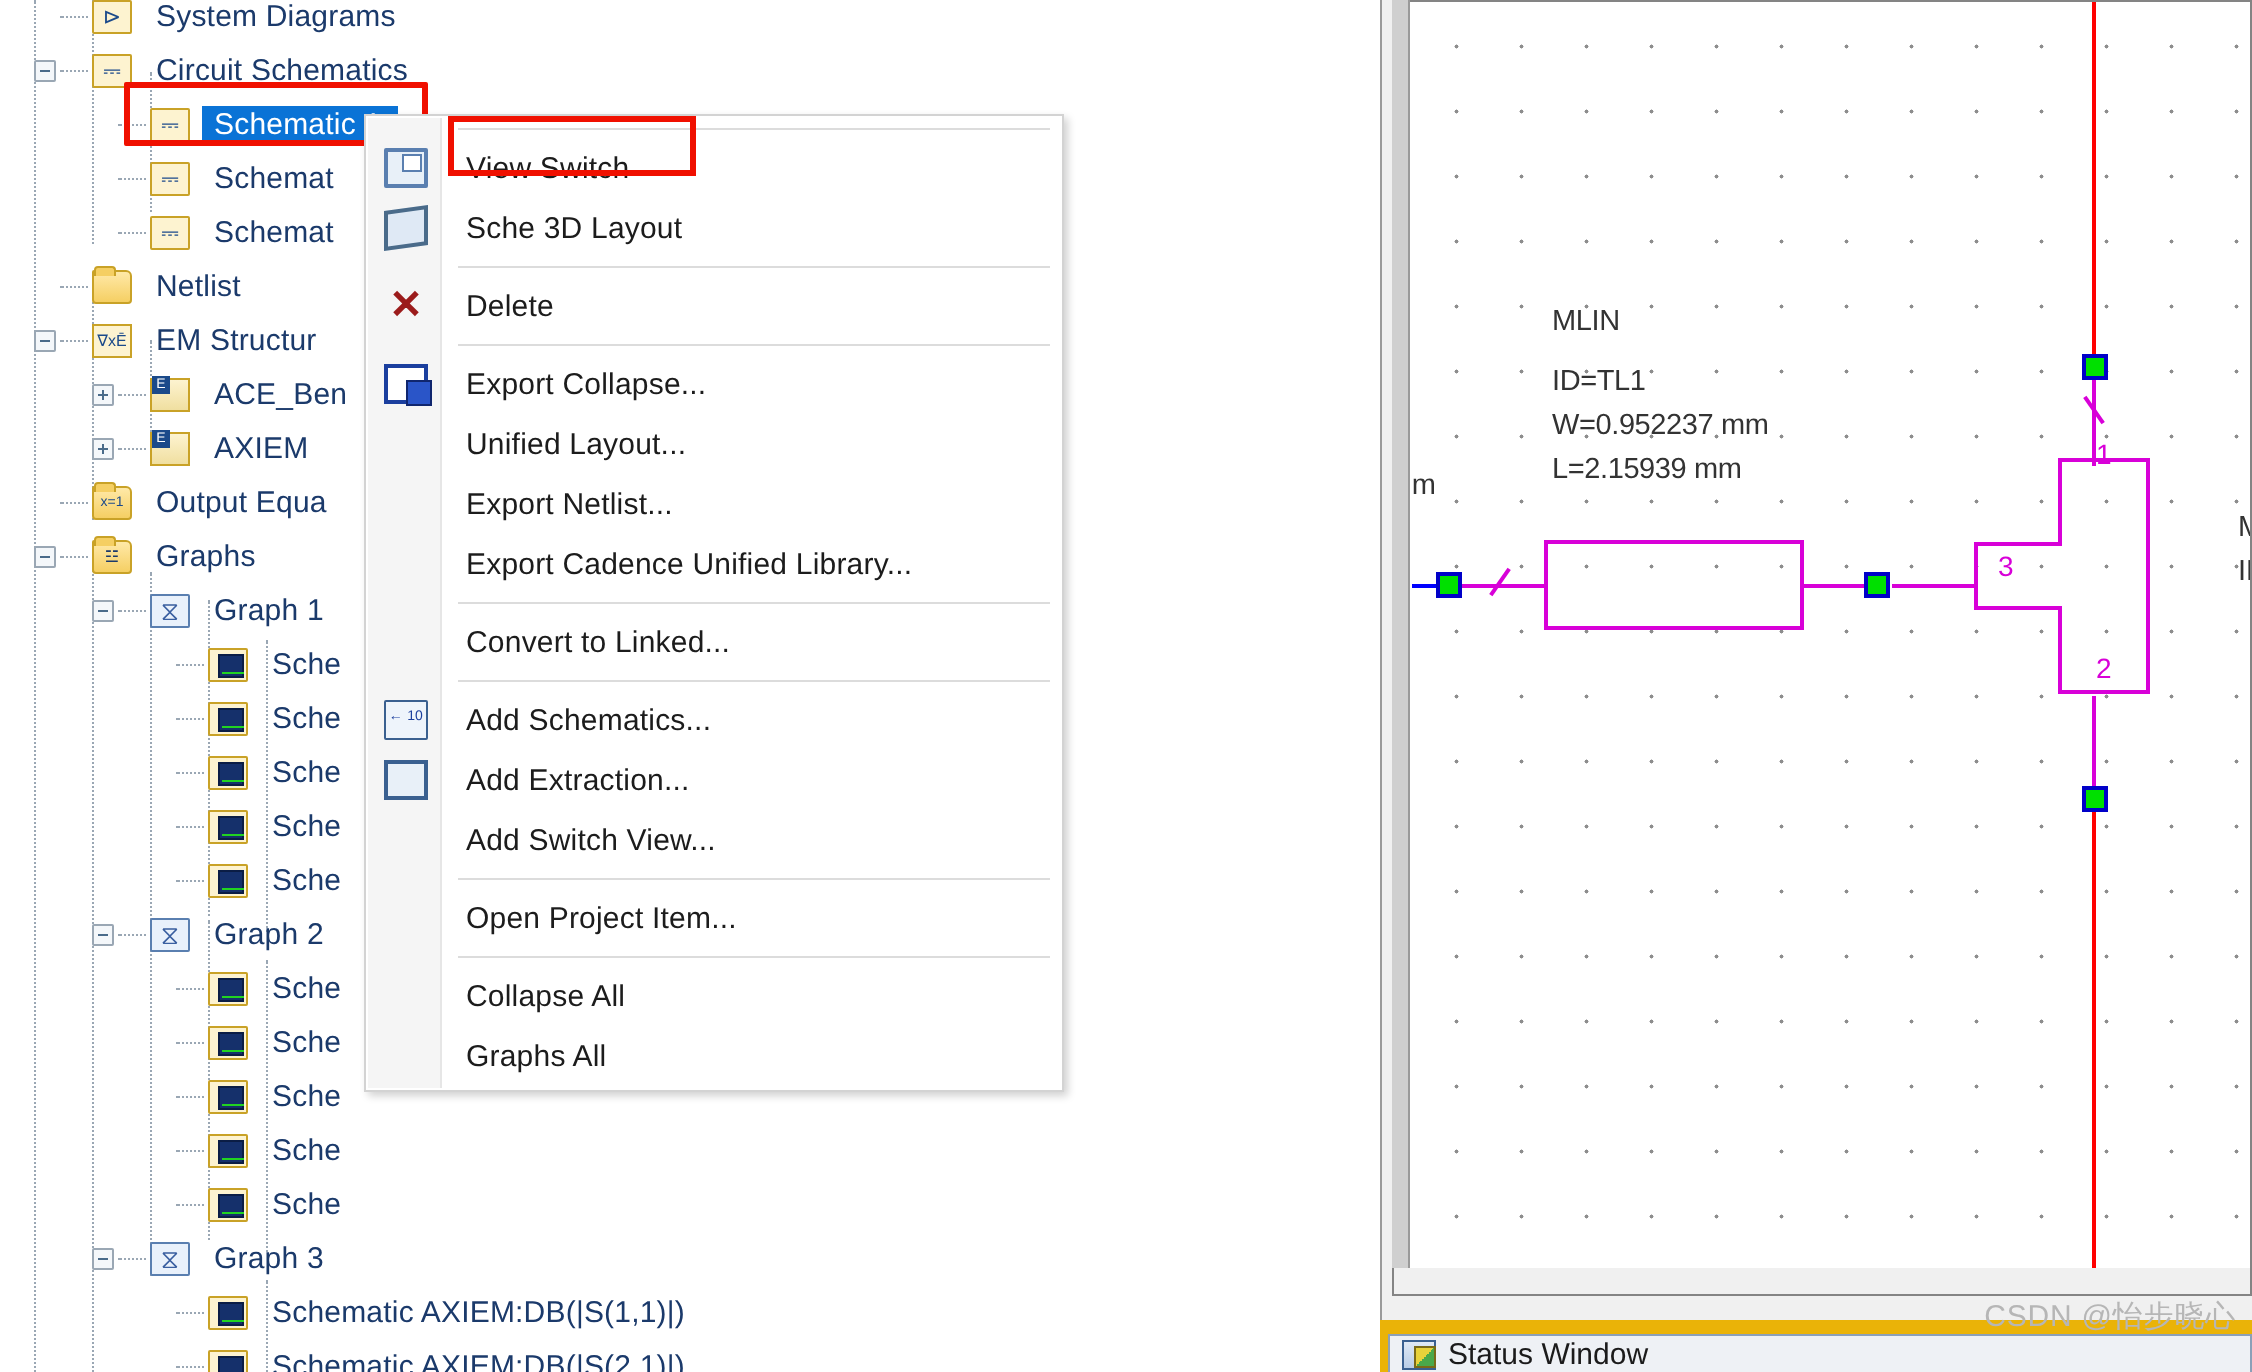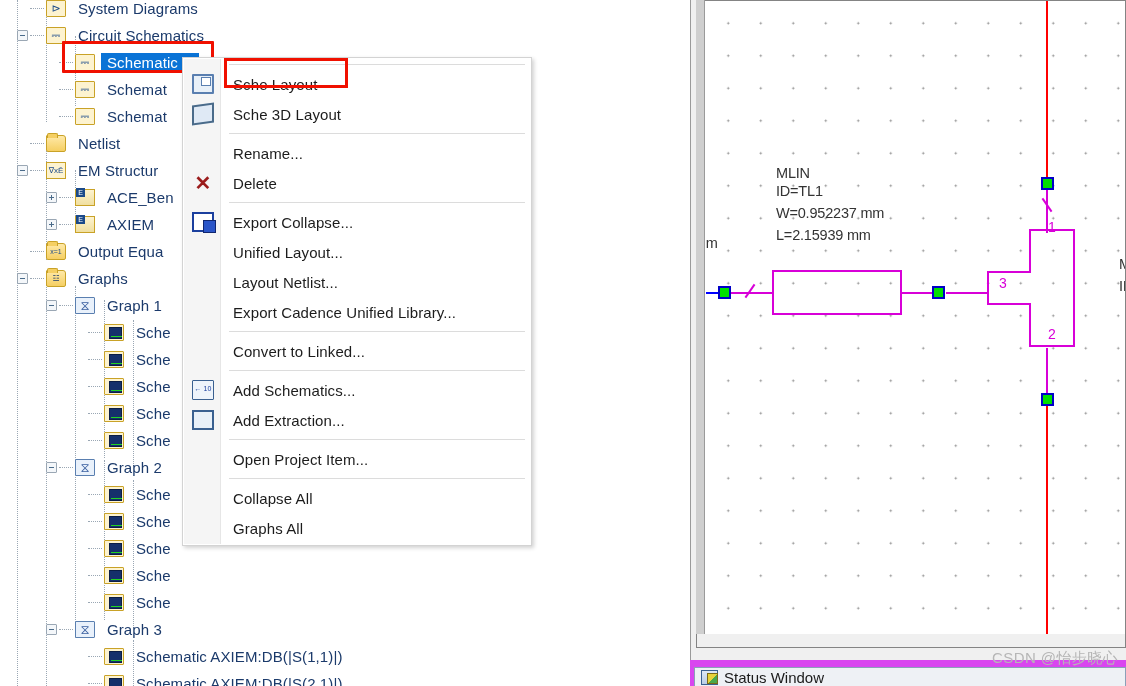--- a/index.html
+++ b/index.html
@@ -387,21 +387,21 @@
     background: #f0f0f0;
     border: 1px solid #848484;
     border-top: none;
   }
 
   
   #status-window {
     position: absolute;
     left: 690px; top: 660px;
     width: 436px; height: 26px;
-    background: #d946ef;
+    background: #eab308;
   }
   #status-panel {
     position: absolute;
     left: 4px; top: 7px;
     right: 0; bottom: 0;
     background: #eef1f5;
     border: 1px solid #8ba0b8;
     border-bottom: none;
     display: flex;
     align-items: center;
@@ -678,62 +678,62 @@
 
     <div id="tree-highlight"></div>
   </div>
 
   <div id="context-menu">
     <div id="menu-gutter"></div>
     <div id="menu-items">
         <div class="menu-sep"></div>
         <div class="menu-item">
           <div class="mi-icon ic-layout"></div>
-          <span>Sche Layout</span>
+          <span>View Switch</span>
         </div>
         <div class="menu-item">
           <div class="mi-icon ic-3d"></div>
           <span>Sche 3D Layout</span>
         </div>
         <div class="menu-sep"></div>
         <div class="menu-item">
-          <span>Rename...</span>
-        </div>
-        <div class="menu-item">
           <div class="mi-icon ic-delete">✕</div>
           <span>Delete</span>
         </div>
         <div class="menu-sep"></div>
         <div class="menu-item">
           <div class="mi-icon ic-export"></div>
           <span>Export Collapse...</span>
         </div>
         <div class="menu-item">
           <span>Unified Layout...</span>
         </div>
         <div class="menu-item">
-          <span>Layout Netlist...</span>
+          <span>Export Netlist...</span>
         </div>
         <div class="menu-item">
           <span>Export Cadence Unified Library...</span>
         </div>
         <div class="menu-sep"></div>
         <div class="menu-item">
           <span>Convert to Linked...</span>
         </div>
         <div class="menu-sep"></div>
         <div class="menu-item">
           <div class="mi-icon ic-annot">
             <div class="ic-annot-txt">← 10</div>
           </div>
           <span>Add Schematics...</span>
         </div>
         <div class="menu-item">
           <div class="mi-icon ic-extract"></div>
           <span>Add Extraction...</span>
+        </div>
+        <div class="menu-item">
+          <span>Add Switch View...</span>
         </div>
         <div class="menu-sep"></div>
         <div class="menu-item">
           <span>Open Project Item...</span>
         </div>
         <div class="menu-sep"></div>
         <div class="menu-item">
           <span>Collapse All</span>
         </div>
         <div class="menu-item">
@@ -780,21 +780,21 @@
       <div class="port-node" style="left:335px; top:176px;"></div>
       <div class="port-node" style="left:335px; top:392px;"></div>
 
       <div id="tee-numbers">
           <div class="tee-num" style="left: 342px; top: 218px;">1</div>
           <div class="tee-num" style="left: 342px; top: 325px;">2</div>
           <div class="tee-num" style="left: 293px; top: 274px;">3</div>
         </div>
 
       <div id="sch-annotations">
-          <div class="sch-text" style="left: 70px; top: 164px;">MLIN</div>
+          <div class="sch-text" style="left: 70px; top: 152px;">MLIN</div>
           <div class="sch-text" style="left: 70px; top: 182px;">ID=TL1</div>
           <div class="sch-text" style="left: 70px; top: 204px;">W=0.952237 mm</div>
           <div class="sch-text" style="left: 70px; top: 226px;">L=2.15939 mm</div>
         </div>
 
       <div class="sch-text" id="left-edge-text" style="left:-8px; top:234px;">hm</div>
 
       <div class="sch-text" style="left:413px; top:255px;">M</div>
       <div class="sch-text" style="left:413px; top:277px;">II</div>
     </div>

